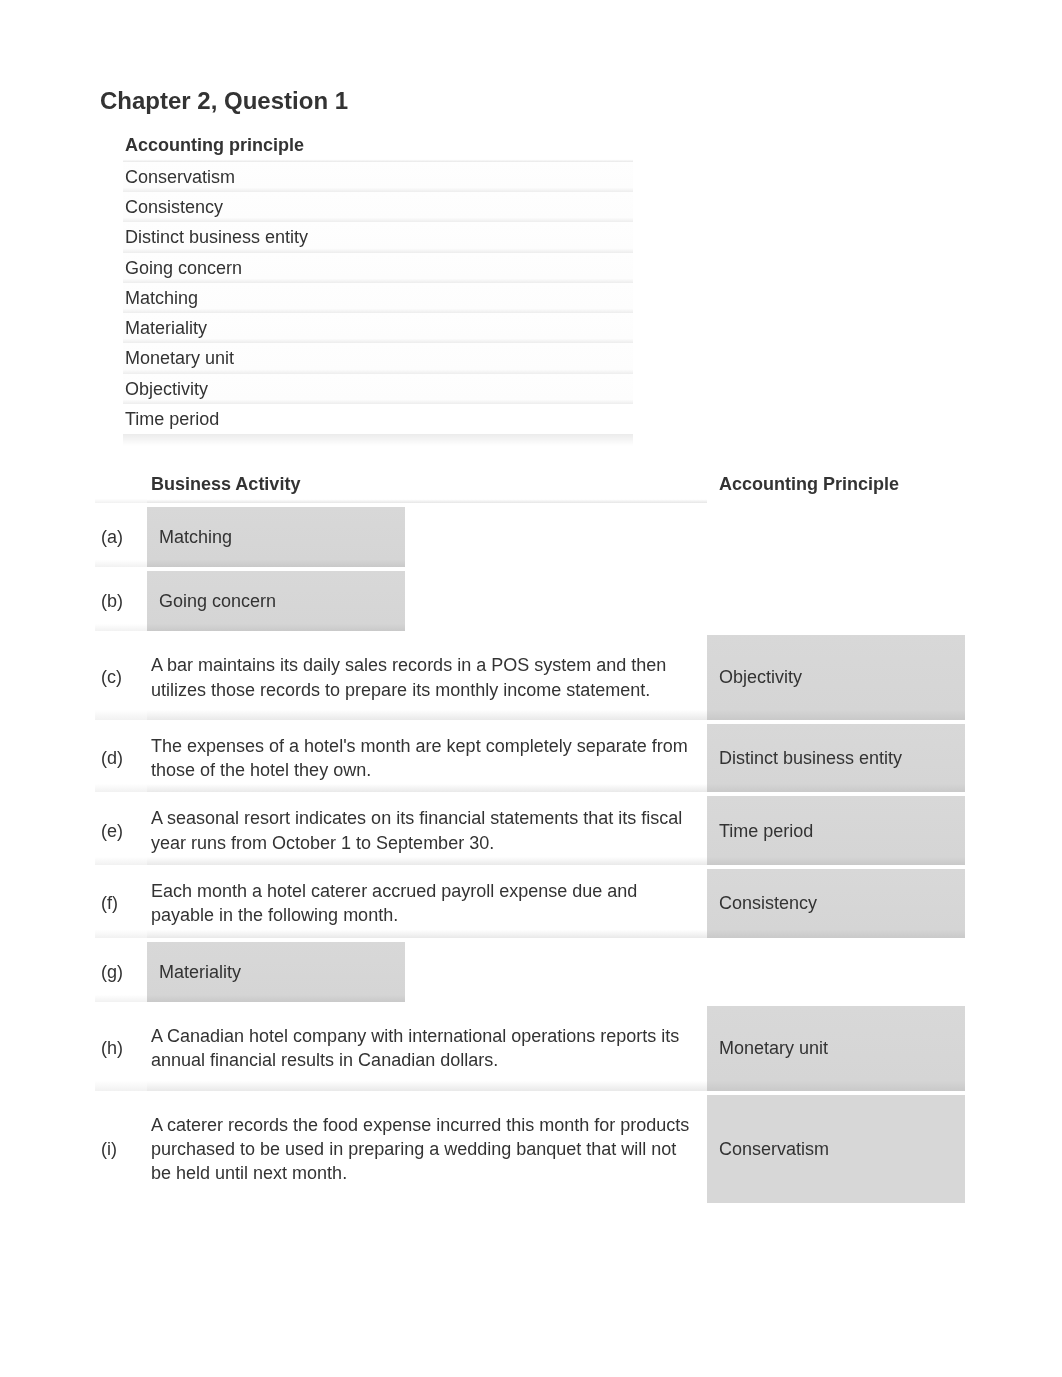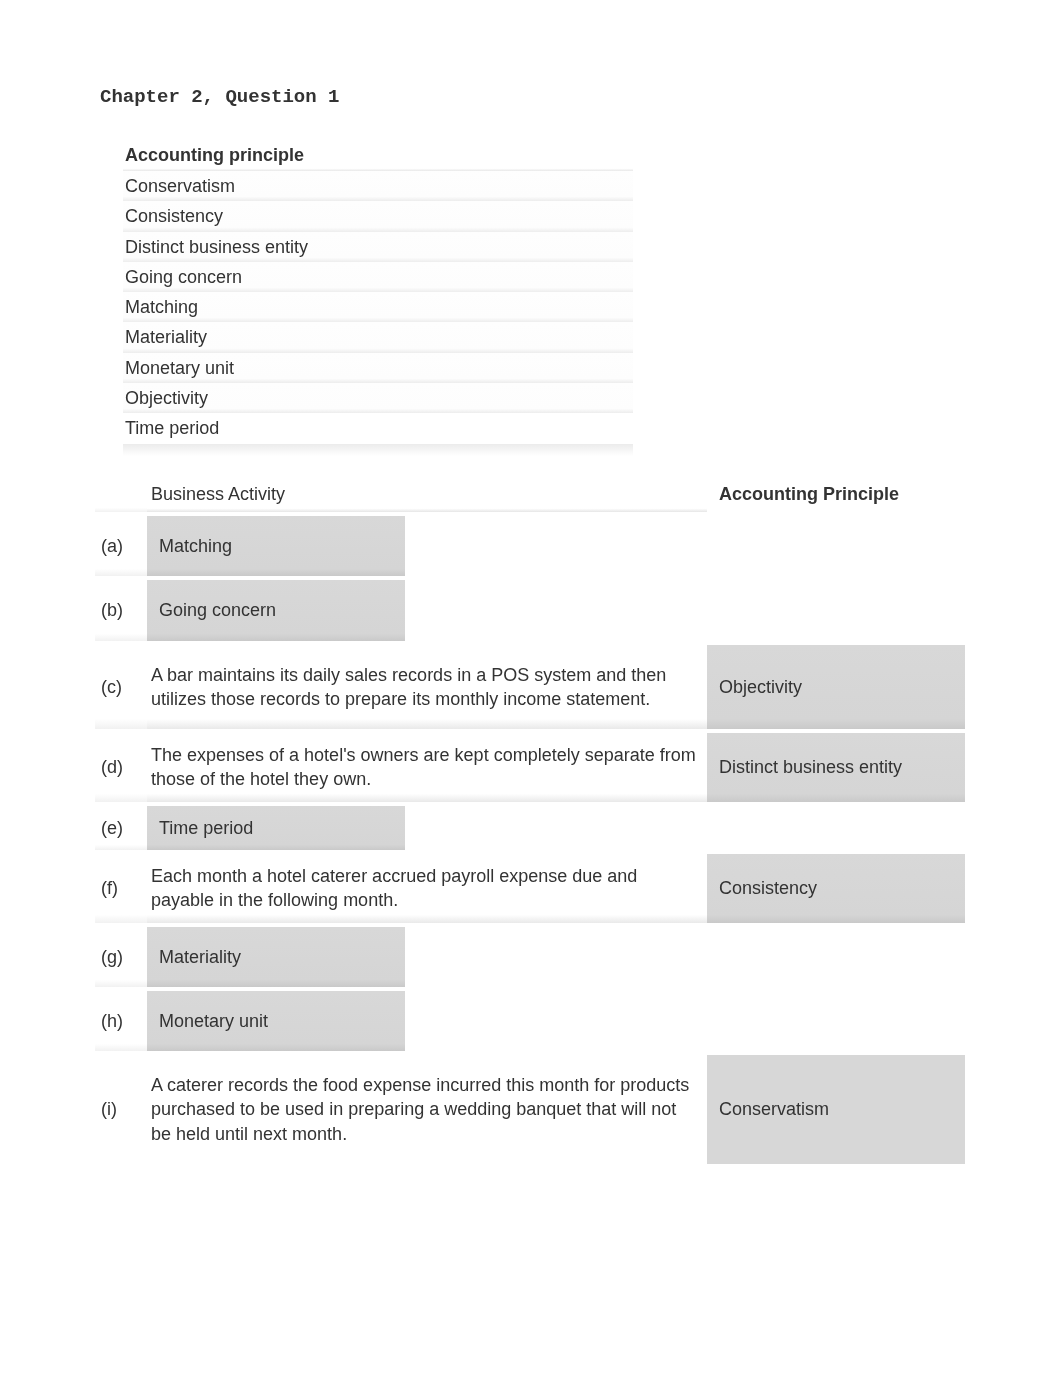--- a/index.html
+++ b/index.html
@@ -24,24 +24,23 @@
       position: absolute;
       left: 0;
       right: 0;
       bottom: -12px;
       height: 12px;
       background: linear-gradient(to bottom, rgba(0,0,0,0.08), rgba(0,0,0,0));
       pointer-events: none;
     }
     .page-title {
       font-weight: 700;
-      font-size: 19px;
-      margin-bottom: 28px;
+      font-size: 24px;
+      margin-bottom: 12px;
       margin-left: 5px;
-      font-family: Liberation Mono, monospace;
     }
     .principles-box {
       margin-left: 28px;
       width: 510px;
       margin-bottom: 32px;
     }
     .principles-header {
       font-weight: 700;
       padding: 4px 0 4px 2px;
       background: linear-gradient(to bottom, #ffffff 92%, #e8e8e8 100%);
@@ -60,21 +59,21 @@
     }
     .act-header {
       display: flex;
       margin-bottom:4px;
     }
     .act-header .col-label {
       width: 52px;
     }
     .act-header .col-activity {
       width: 560px;
-      font-weight: 400;
+      font-weight: 700;
       padding: 6px 4px;
       background: linear-gradient(to bottom, #ffffff 90%, #e6e6e6 100%);
     }
     .act-header .col-principle {
       width: 258px;
       font-weight: 700;
       padding: 6px 12px;
       background: #ffffff;
     }
     .act-row {
@@ -155,42 +154,44 @@
   </div>
 
   <div class="act-row tall">
     <div class="col-label">(c)</div>
     <div class="col-activity">A bar maintains its daily sales records in a POS system and then utilizes those records to prepare its monthly income statement.</div>
     <div class="col-principle">Objectivity</div>
   </div>
 
   <div class="act-row">
     <div class="col-label">(d)</div>
-    <div class="col-activity">The expenses of a hotel's owners are kept completely separate from those of the hotel they own.</div>
+    <div class="col-activity">The expenses of a hotel's month are kept completely separate from those of the hotel they own.</div>
     <div class="col-principle">Distinct business entity</div>
   </div>
 
   <div class="act-row">
     <div class="col-label">(e)</div>
+    <div class="col-activity">A seasonal resort indicates on its financial statements that its fiscal year runs from October 1 to September 30.</div>
     <div class="col-principle">Time period</div>
   </div>
 
   <div class="act-row">
     <div class="col-label">(f)</div>
     <div class="col-activity">Each month a hotel caterer accrued payroll expense due and payable in the following month.</div>
     <div class="col-principle">Consistency</div>
   </div>
 
   <div class="act-row tall">
     <div class="col-label">(g)</div>
     <div class="col-principle">Materiality</div>
   </div>
 
   <div class="act-row tall">
     <div class="col-label">(h)</div>
+    <div class="col-activity">A Canadian hotel company with international operations reports its annual financial results in Canadian dollars.</div>
     <div class="col-principle">Monetary unit</div>
   </div>
 
   <div class="act-row tall last-row">
     <div class="col-label">(i)</div>
     <div class="col-activity">A caterer records the food expense incurred this month for products purchased to be used in preparing a wedding banquet that will not be held until next month.</div>
     <div class="col-principle">Conservatism</div>
   </div>
 </div>
 

